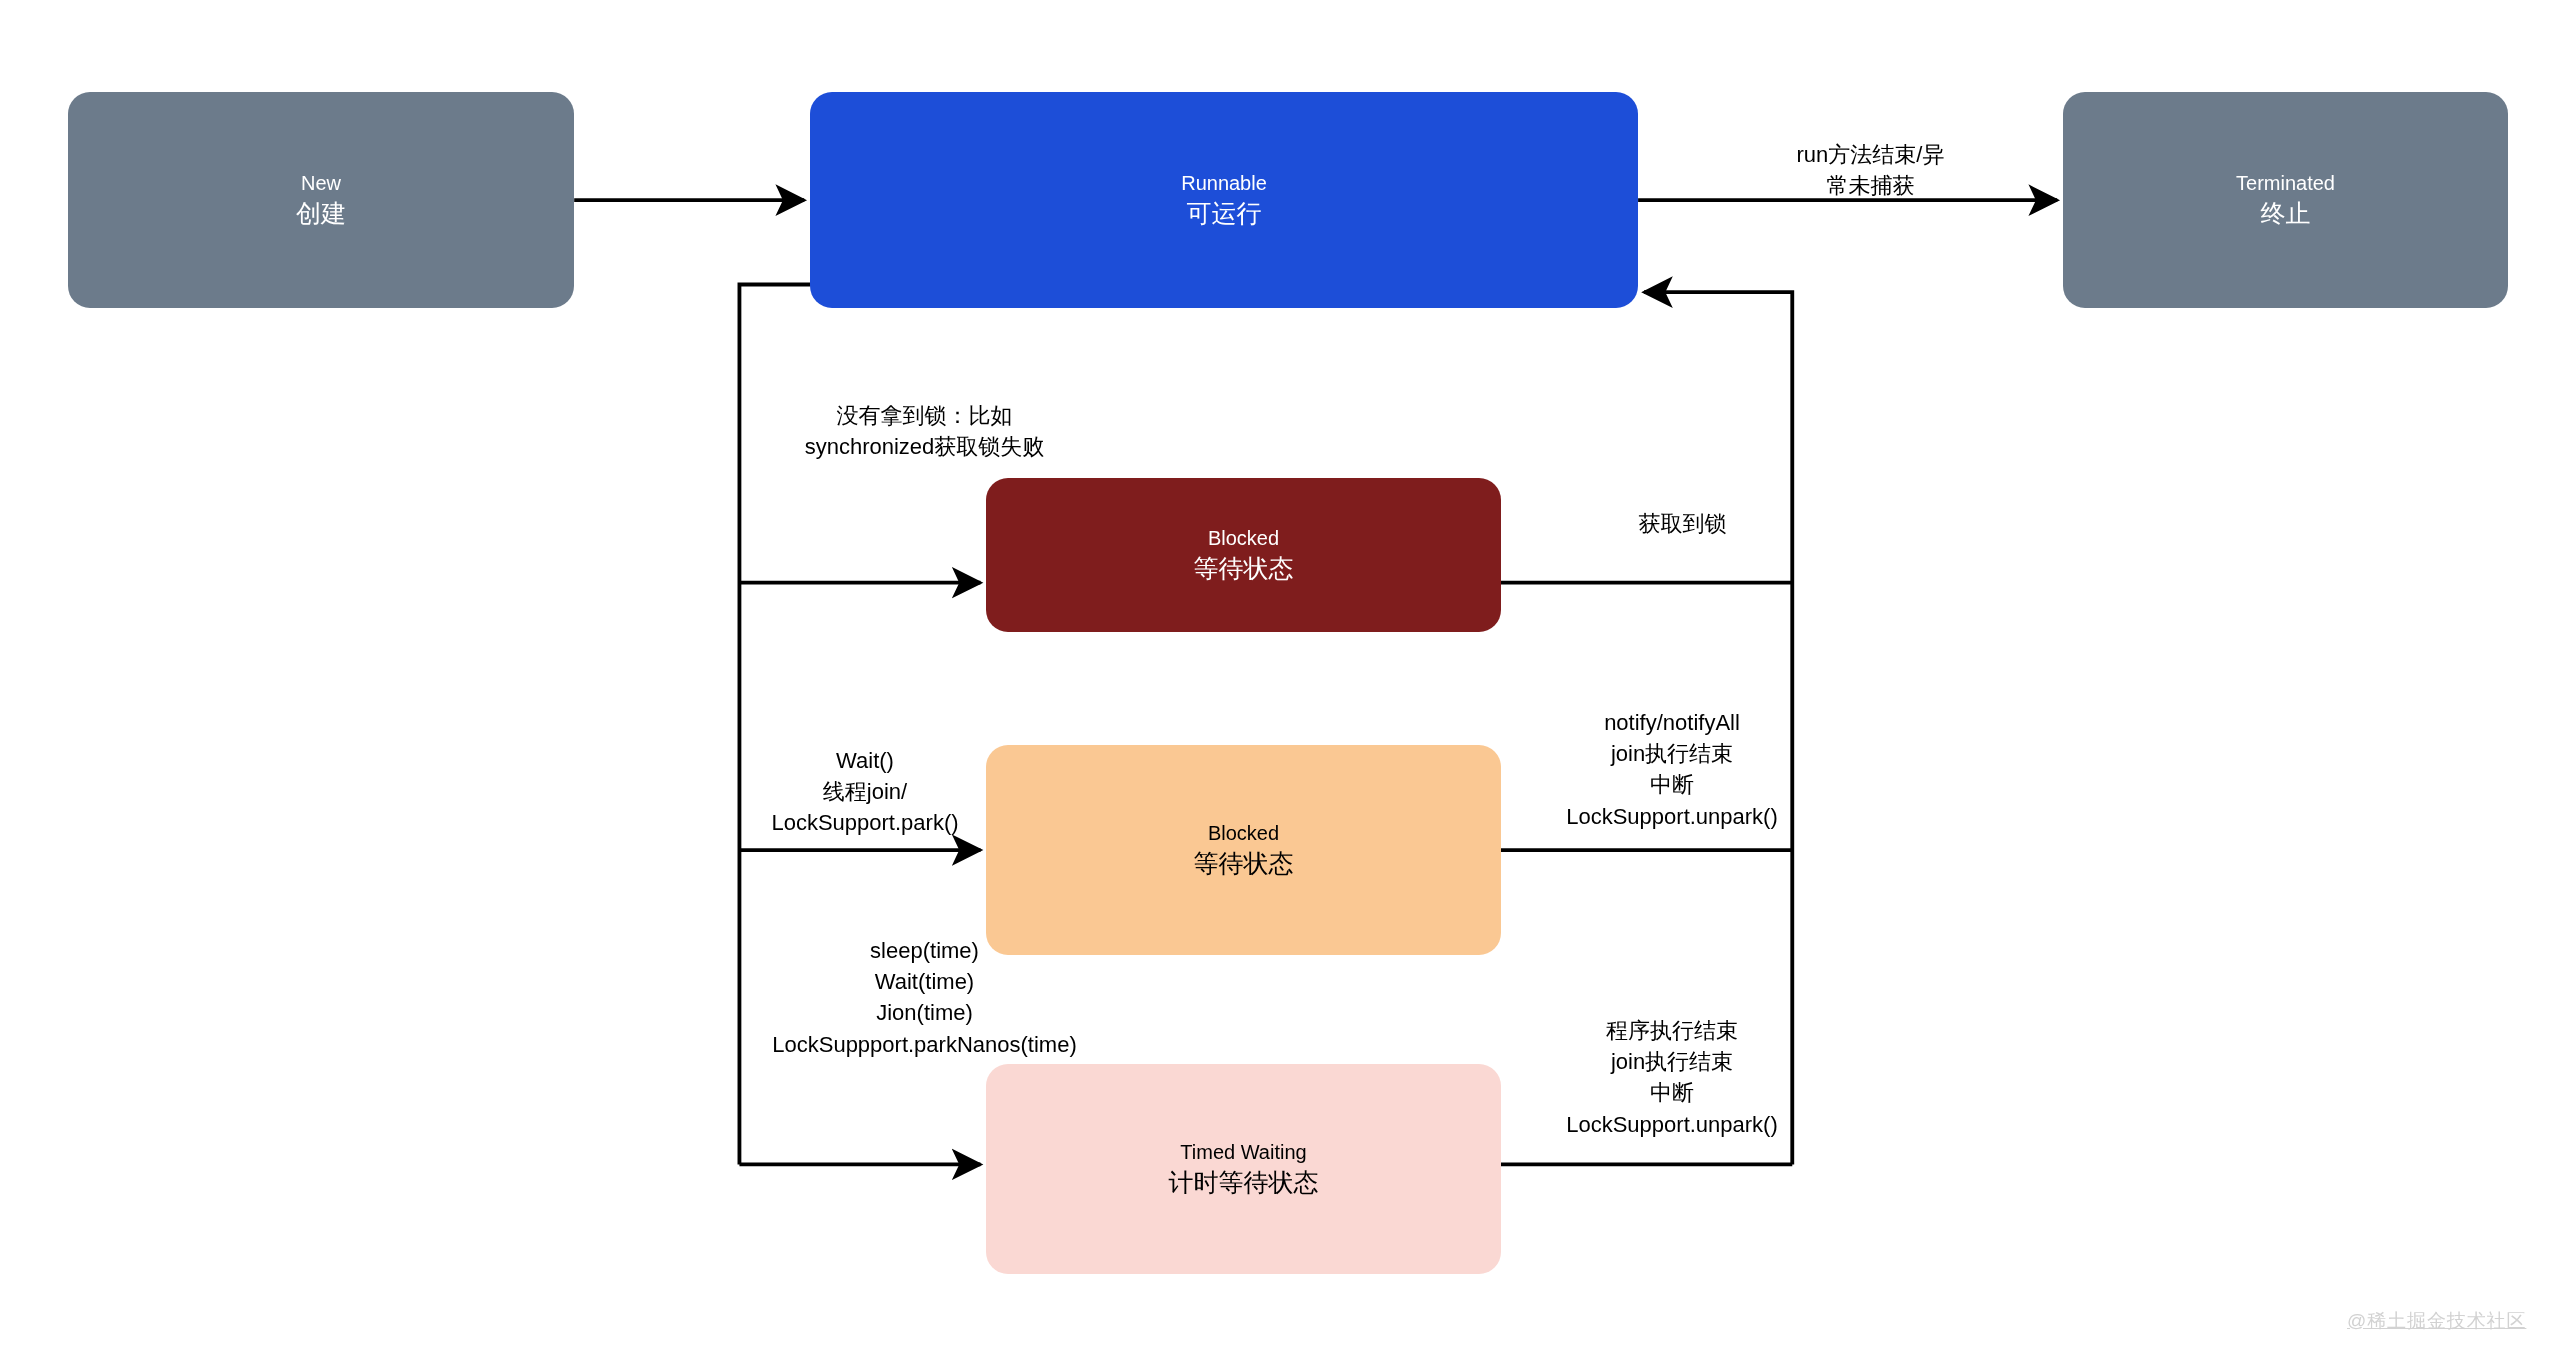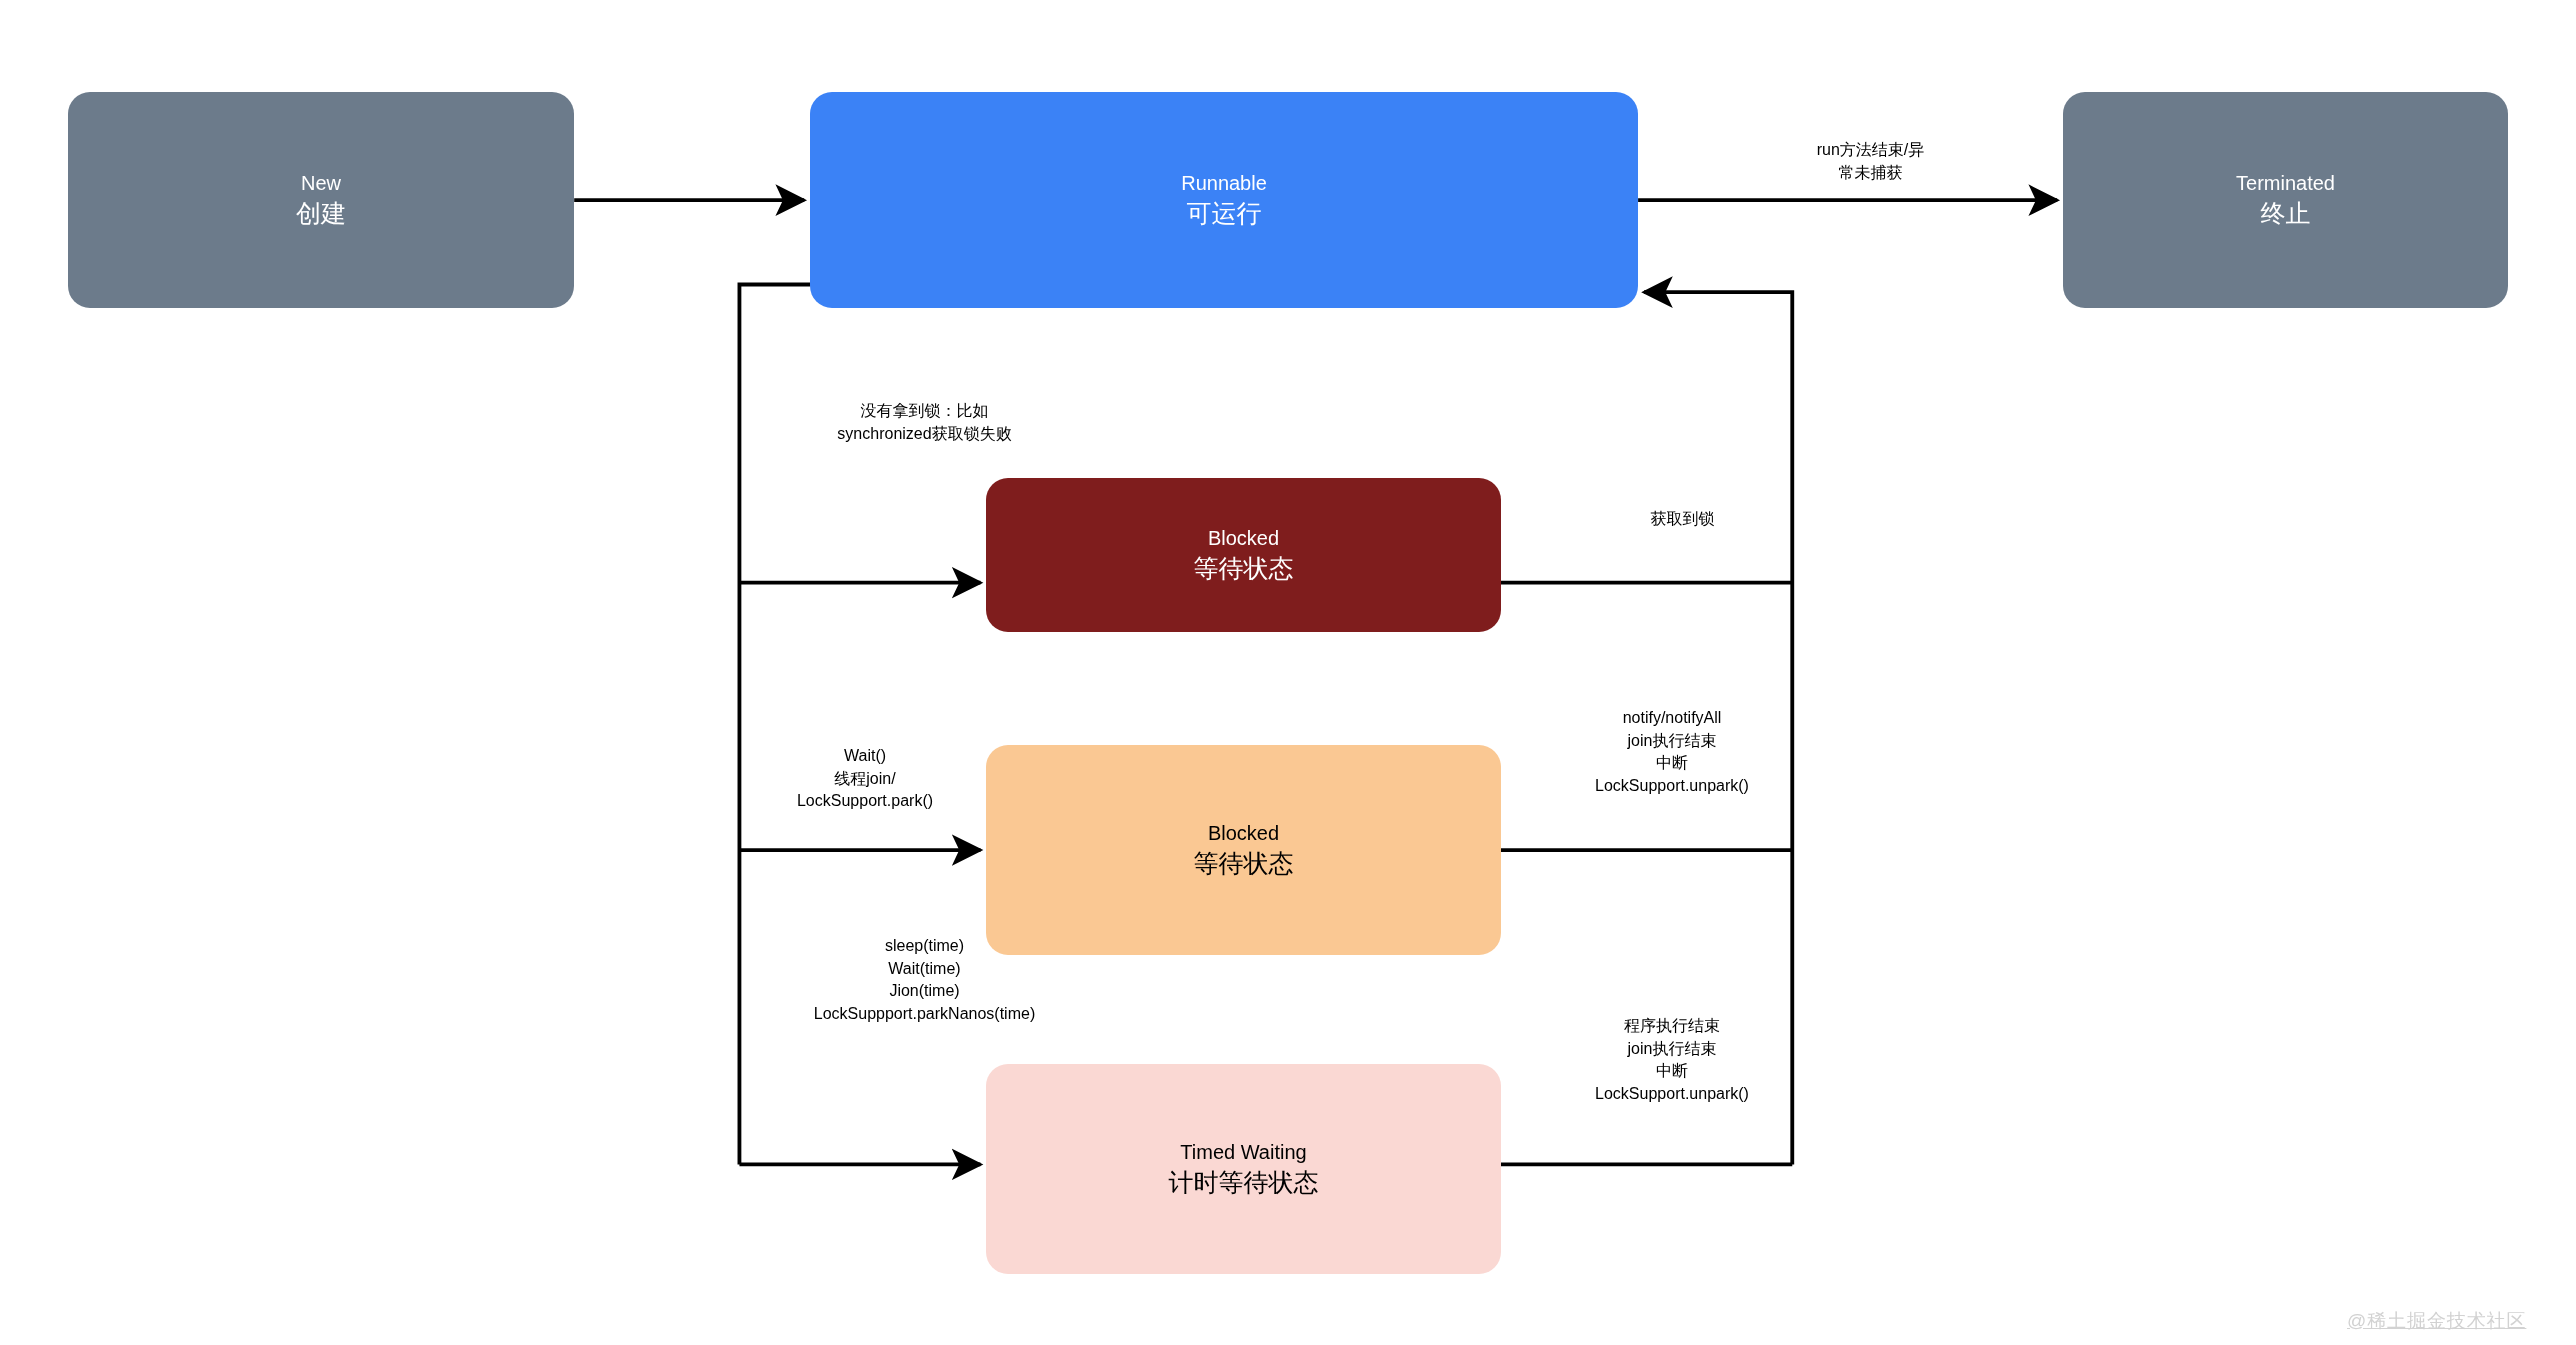--- a/index.html
+++ b/index.html
@@ -39,21 +39,21 @@
     white-space: nowrap;
     font-size: 20px;
   }
   .node-line.cjk {
     font-size: 25px;
   }
   .edge-label {
     position: absolute;
     text-align: center;
     color: #000000;
-    font-size: 16px;
+    font-size: 22px;
     line-height: 1.42;
     white-space: nowrap;
   }
   .edge-label span {
     display: block;
   }
   .watermark {
     position: absolute;
     color: #d2d2d2;
     font-size: 19px;
@@ -95,21 +95,21 @@
 
       <line x1="1762" y1="1367" x2="2104" y2="1367"></line>
     </g>
   </svg>
 
   <div class="node-box" style="left:68px;top:92px;width:506px;height:216px;background:#6C7B8B;color:#ffffff;">
     <span class="node-line">New</span>
     <span class="node-line cjk">创建</span>
   </div>
 
-  <div class="node-box" style="left:810px;top:92px;width:828px;height:216px;background:#3b82f6;color:#ffffff;">
+  <div class="node-box" style="left:810px;top:92px;width:828px;height:216px;background:#1d4ed8;color:#ffffff;">
     <span class="node-line">Runnable</span>
     <span class="node-line cjk">可运行</span>
   </div>
 
   <div class="node-box" style="left:2063px;top:92px;width:445px;height:216px;background:#6C7B8B;color:#ffffff;">
     <span class="node-line">Terminated</span>
     <span class="node-line cjk">终止</span>
   </div>
 
   <div class="node-box" style="left:986px;top:478px;width:515px;height:154px;background:#7f1d1d;color:#ffffff;">

